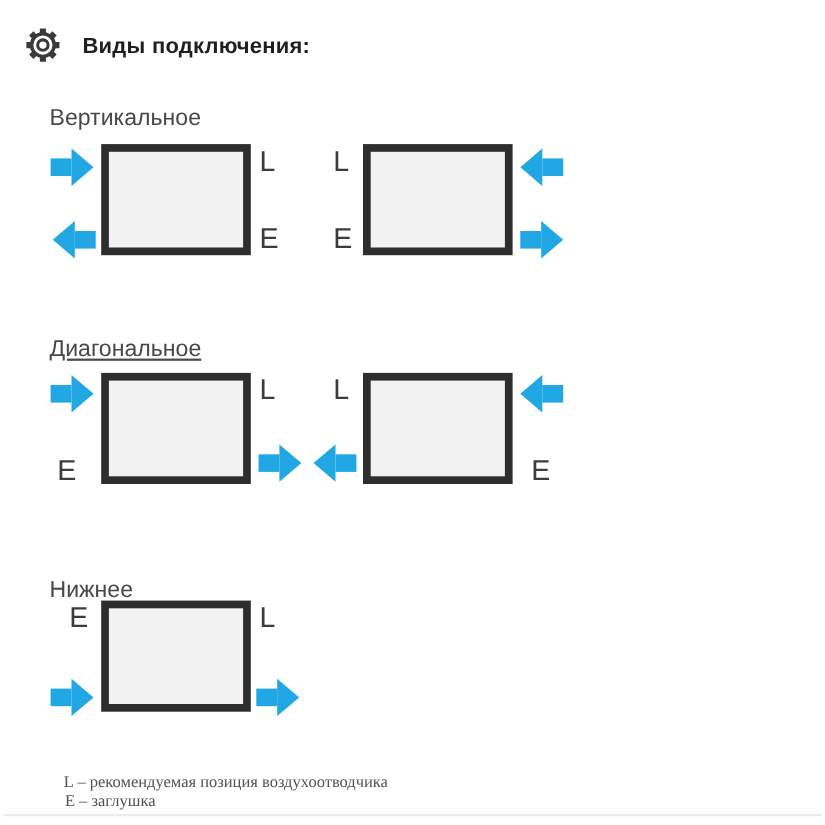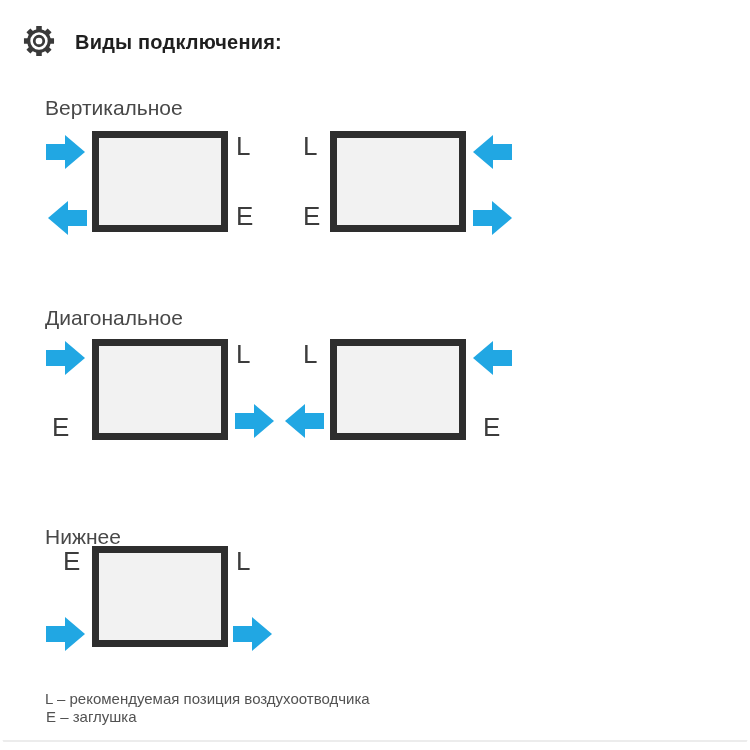--- a/index.html
+++ b/index.html
@@ -24,21 +24,21 @@
     position:absolute;font-size:26px;color:#3c3c3c;line-height:1;font-weight:400;
   }
   .arrow{position:absolute;width:39px;height:34px;}
   .arrow::before{content:"";position:absolute;top:9px;height:16px;width:19px;background:#21a7e3;}
   .arrow::after{content:"";position:absolute;top:0;width:0;height:0;
     border-top:17px solid transparent;border-bottom:17px solid transparent;}
   .arrow.right::before{left:0;}
   .arrow.right::after{left:19px;border-left:20px solid #21a7e3;}
   .arrow.left::before{right:0;}
   .arrow.left::after{right:19px;border-right:20px solid #21a7e3;}
-  .legend-line{position:absolute;font-size:15px;color:#525252;margin:0;}
+  .legend-line{position:absolute;font-size:15px;color:#525252;margin:13px;font-family:Liberation Serif, serif;}
   .divider{position:absolute;left:0;top:740px;width:750px;height:2px;background:#ececec;}
 </style>
 </head>
 <body>
 
 <div class="page">
 
   <span class="hdr-icon">
     <svg width="38" height="38" viewBox="0 0 48 48">
       <g fill="none" stroke="#3a3a3a">
@@ -66,21 +66,21 @@
   <div class="arrow left" style="left:48px;top:201px;"></div>
   <span class="lbl" style="left:236px;top:133px;">L</span>
   <span class="lbl" style="left:236px;top:203px;">E</span>
 
   <span class="lbl" style="left:303px;top:133px;">L</span>
   <span class="lbl" style="left:303px;top:203px;">E</span>
   <div class="radiator" style="left:330px;top:131px;"></div>
   <div class="arrow left" style="left:473px;top:135px;"></div>
   <div class="arrow right" style="left:473px;top:201px;"></div>
 
-  <h2 class="section-title" style="left:45px;top:306px;">Диагональное</h2>
+  <h2 class="section-title" style="left:45px;top:306px;text-decoration:underline;">Диагональное</h2>
 
   <div class="arrow right" style="left:46px;top:341px;"></div>
   <div class="radiator" style="left:92px;top:339px;"></div>
   <span class="lbl" style="left:52px;top:414px;">E</span>
   <span class="lbl" style="left:236px;top:341px;">L</span>
   <div class="arrow right" style="left:235px;top:404px;"></div>
 
   <div class="arrow left" style="left:285px;top:404px;"></div>
   <span class="lbl" style="left:303px;top:341px;">L</span>
   <div class="radiator" style="left:330px;top:339px;"></div>

